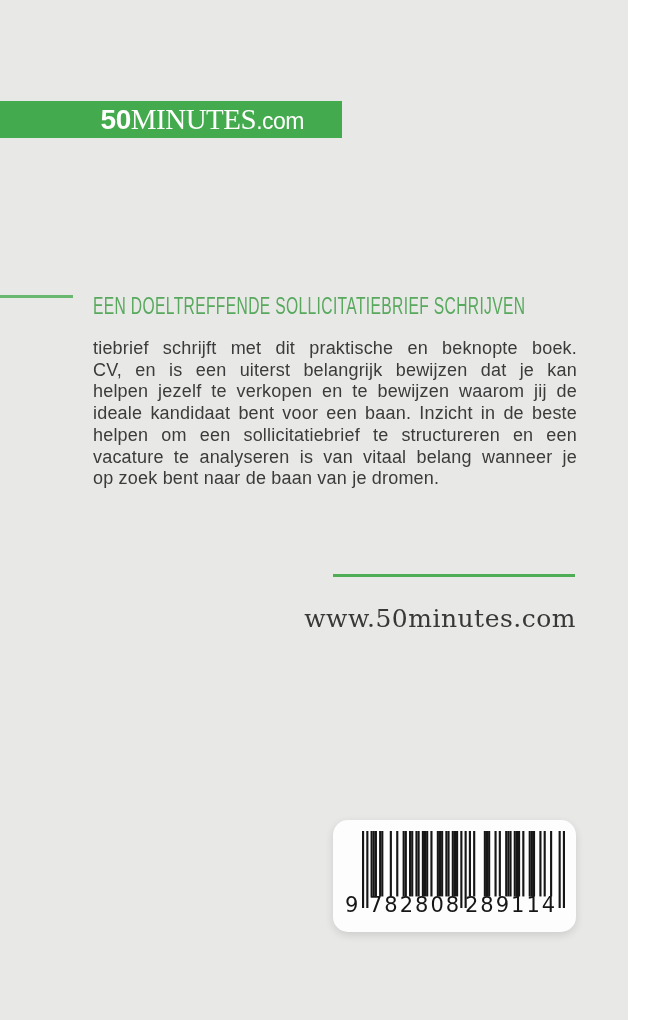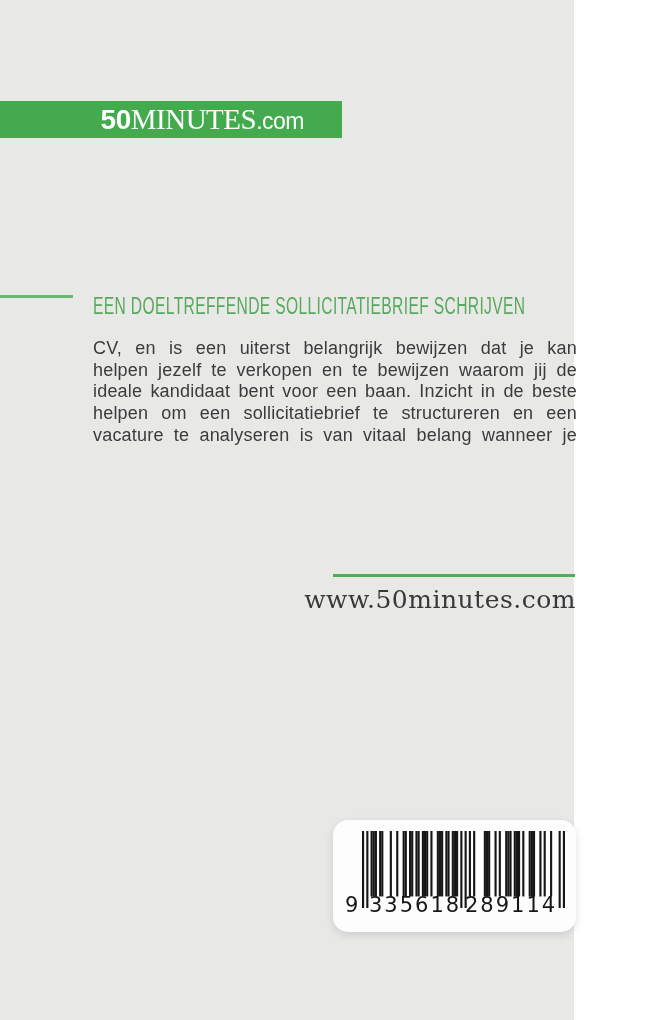--- a/index.html
+++ b/index.html
@@ -1,20 +1,20 @@
 <!DOCTYPE html>
 <html style="--background: #e8e8e6; --brand-green: #43ab4d; --heading-green: #58a95e; --accent-line-green: #6ab86f; --divider-green: #4fae55; --body-text: #3b3b3b; --url-text: #383838;"><head>
 <meta charset="utf-8">
 <style>
   * { margin:0; padding:0; box-sizing:border-box; }
   html,body { width:661px; height:1020px; overflow:hidden; }
   body { font-family:"Liberation Sans", sans-serif; }
 
   .cover {
-    position:relative; width:574px; height:1020px;
+    position:relative; width:628px; height:1020px;
     background: var(--background, #e8e8e6);
   }
 
   
   .banner {
     position:absolute; left:0; top:101px; width:342px; height:37px;
     background: var(--brand-green, #43ab4d);
     display:flex; align-items:center; justify-content:flex-end;
     padding-right:38px;
   }
@@ -43,21 +43,21 @@
   }
   .body-text .bline { text-align:justify; text-align-last:justify; }
   .body-text .bline.last { text-align-last:left; }
 
   
   .site-divider {
     position:absolute; left:333px; top:574px; width:242px; height:3px;
     background: var(--divider-green, #4fae55);
   }
   .site-url {
-    position:absolute; left:293px; top:585px; width:283px;
+    position:absolute; left:293px; top:604px; width:283px;
     text-align:right; font-family:"DejaVu Serif", serif;
     font-size:25px; letter-spacing:0.5px;
     color: var(--url-text, #383838);
   }
 
   
   .barcode-label {
     position:absolute; left:333px; top:820px; width:243px; height:112px;
     background:#fdfdfd; border-radius:15px;
     box-shadow:0 3px 8px rgba(0,0,0,0.12);
@@ -84,25 +84,27 @@
       <span class="logo-50">50</span>
         <span class="logo-minutes">MINUTES</span>
         <span class="logo-domain">.com</span>
     </div>
   </div>
 
   <div class="accent-line"></div>
   <div class="heading">EEN DOELTREFFENDE SOLLICITATIEBRIEF SCHRIJVEN</div>
 
   <div class="body-text">
+      <div class="bline">tiebrief schrijft met dit praktische en beknopte boek.</div>
       <div class="bline">CV, en is een uiterst belangrijk bewijzen dat je kan</div>
       <div class="bline">helpen jezelf te verkopen en te bewijzen waarom jij de</div>
       <div class="bline">ideale kandidaat bent voor een baan. Inzicht in de beste</div>
       <div class="bline">helpen om een sollicitatiebrief te structureren en een</div>
       <div class="bline">vacature te analyseren is van vitaal belang wanneer je</div>
+      <div class="bline last">op zoek bent naar de baan van je dromen.</div>
     </div>
 
   <div class="site-divider"></div>
   <div class="site-url">www.50minutes.com</div>
 
   <div class="barcode-label">
     <svg class="barcode-bars" viewBox="0 0 95 60" preserveAspectRatio="none">
         <rect x="0" y="0" width="1" height="60"></rect>
         <rect x="2" y="0" width="1" height="60"></rect>
         <rect x="4" y="0" width="1" height="51"></rect>
@@ -149,17 +151,17 @@
         <rect x="78" y="0" width="1" height="51"></rect>
         <rect x="79" y="0" width="1" height="51"></rect>
         <rect x="80" y="0" width="1" height="51"></rect>
         <rect x="83" y="0" width="1" height="51"></rect>
         <rect x="85" y="0" width="1" height="51"></rect>
         <rect x="88" y="0" width="1" height="51"></rect>
         <rect x="92" y="0" width="1" height="60"></rect>
         <rect x="94" y="0" width="1" height="60"></rect>
       </svg>
     <span class="bc-digit bc-first">9</span>
-    <span class="bc-digit bc-left">335618</span>
+    <span class="bc-digit bc-left">782808</span>
     <span class="bc-digit bc-right">289114</span>
   </div>
 
 </div>
 
 </body></html>

